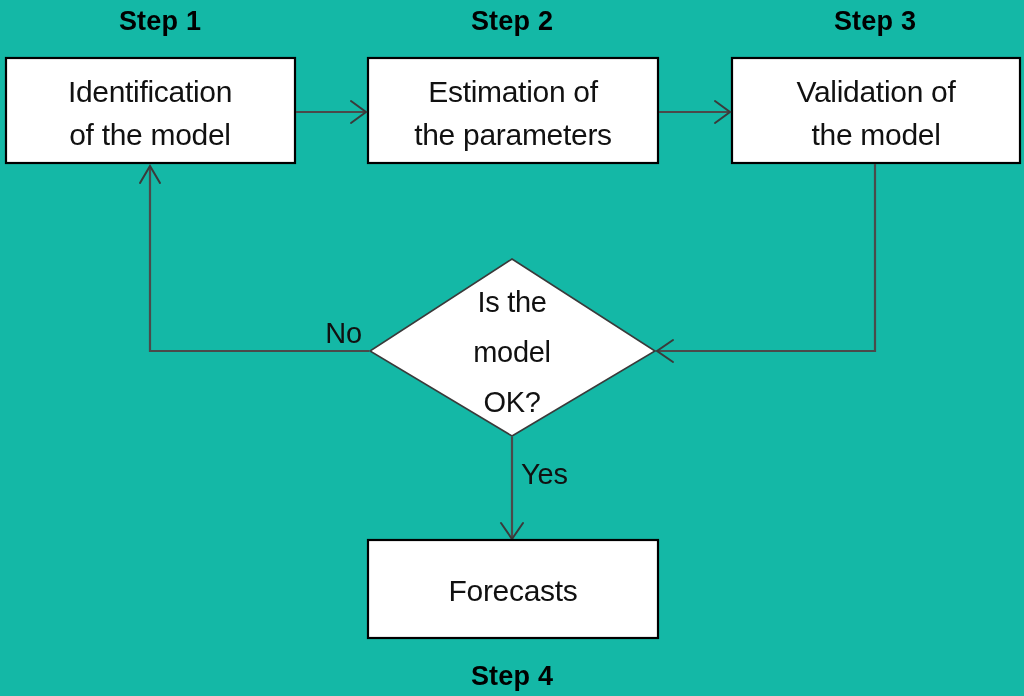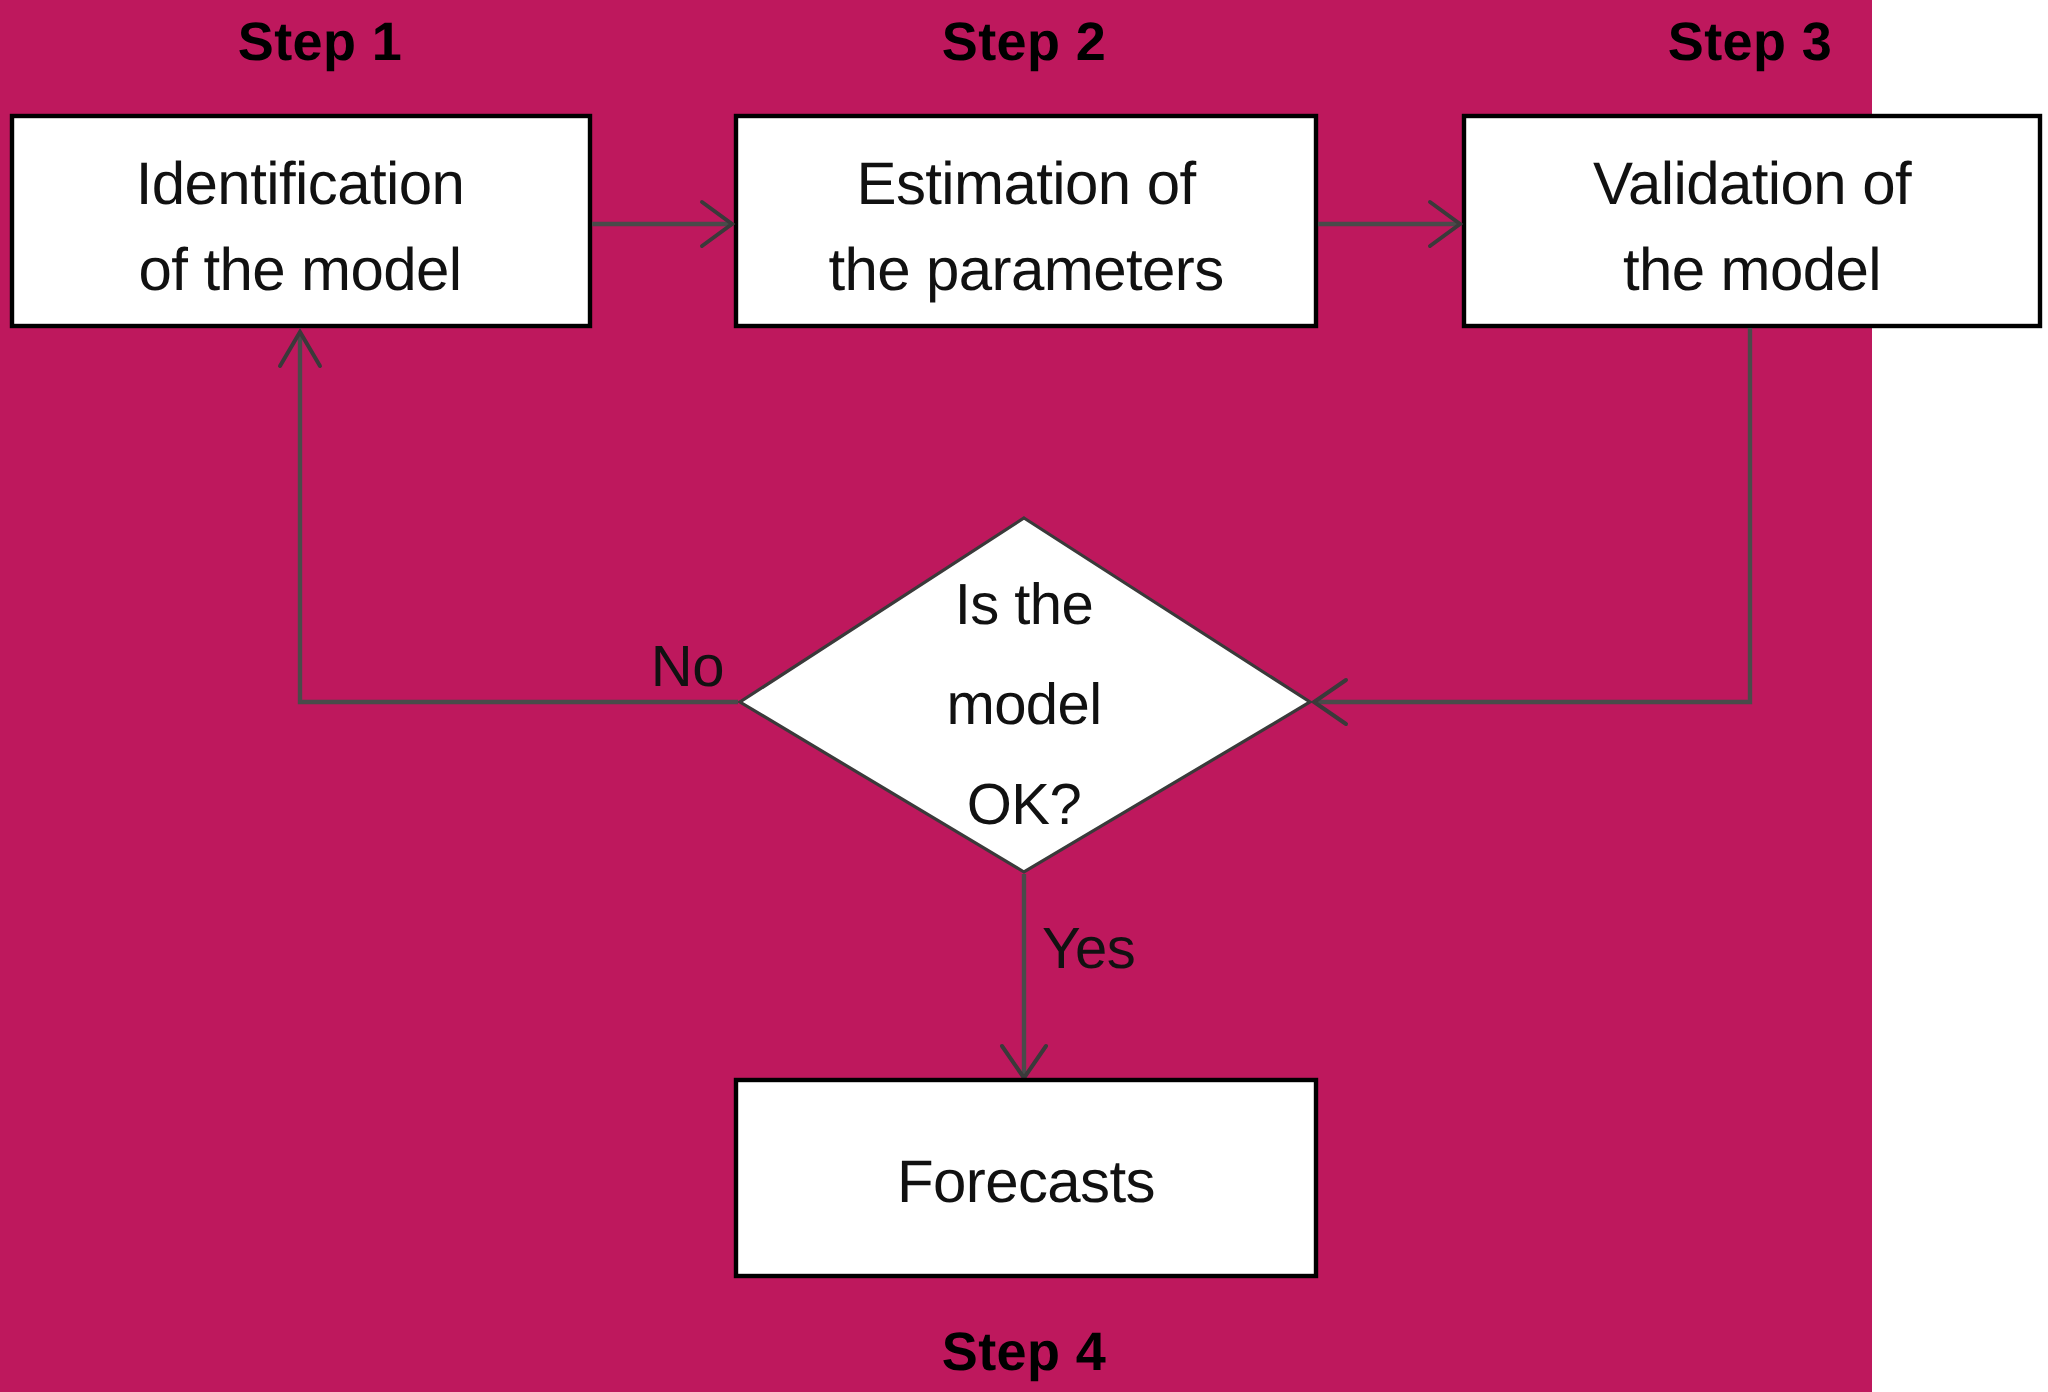--- a/index.html
+++ b/index.html
@@ -8,23 +8,23 @@
     background: #ffffff;
   }
   body {
     width: 1024px;
     height: 696px;
     overflow: hidden;
     font-family: "Liberation Sans", sans-serif;
   }
   #flowchart-root {
     position: relative;
-    width: 936px;
+    width: 1024px;
     height: 696px;
-    background: #be185d;
+    background: #14b8a6;
   }
   svg#flow-svg {
     display: block;
     width: 1024px;
     height: 696px;
   }
   .box-rect {
     fill: #ffffff;
     stroke: #000000;
     stroke-width: 2.2;

